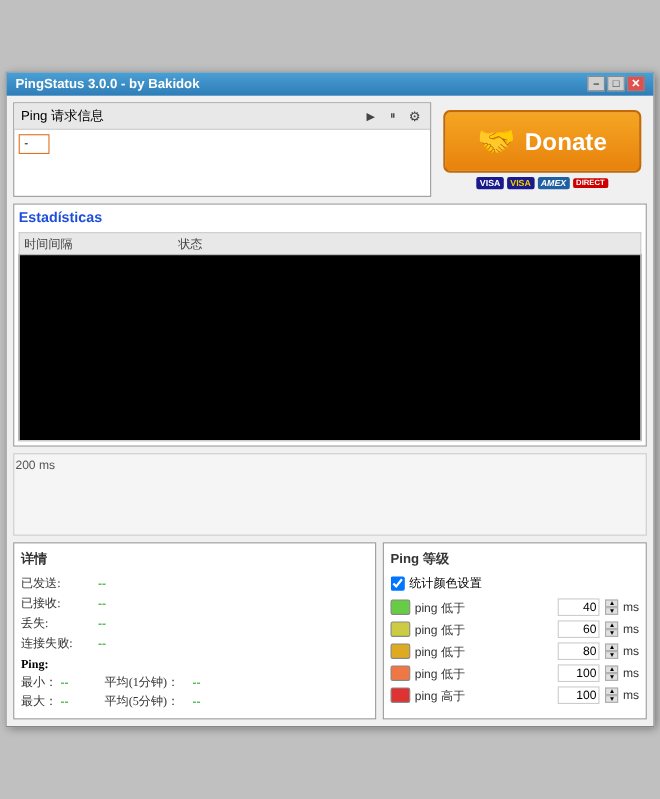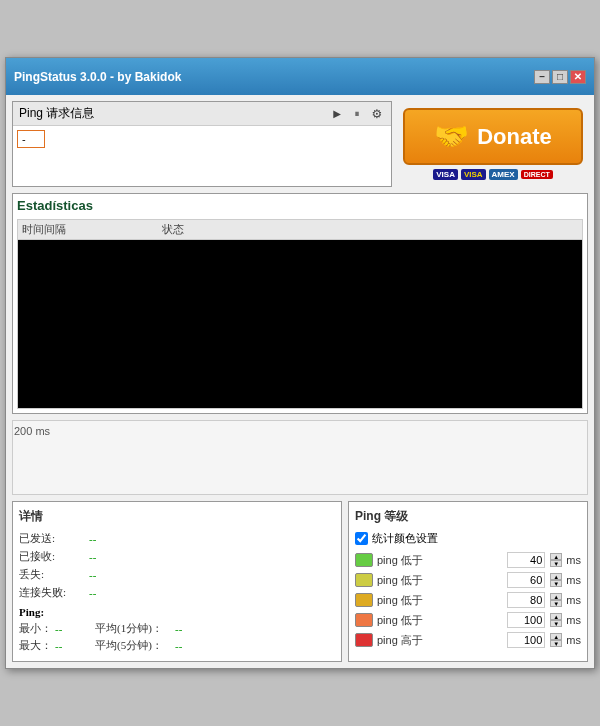--- a/index.html
+++ b/index.html
@@ -17,23 +17,23 @@
       width: 590px;
       background: #f0f0f0;
       border: 1px solid #888;
       box-shadow: 2px 2px 8px rgba(0,0,0,0.4);
     }
     .title-bar {
       background: linear-gradient(to bottom, #4a9fd4, #2e7db8);
       color: white;
       padding: 4px 8px;
       display: flex;
-      align-items: center;
+      align-items: flex-end;
       justify-content: space-between;
-      height: 37px;
+      height: 21px;
       font-size: 12px;
       font-weight: bold;
     }
     .title-bar-buttons {
       display: flex;
       gap: 2px;
     }
     .title-btn {
       width: 16px;
       height: 14px;
@@ -135,35 +135,35 @@
     .payment-icon {
       background: #1a1a8c;
       color: white;
       padding: 1px 3px;
       font-size: 8px;
       font-weight: bold;
       border-radius: 2px;
     }
     .payment-icon.visa { background: #1a1a8c; }
     .payment-icon.visa2 { background: #1a1a8c; color: #f0d000; }
-    .payment-icon.amex { background: #2060a0; }
+    .payment-icon.amex { background: #2060a0; font-style: italic; }
     .payment-icon.direct { background: #c00; font-size: 7px; }
 
     
     .stats-section {
       border: 1px solid #999;
       background: white;
       margin-bottom: 6px;
       padding: 4px;
     }
     .stats-title {
       font-weight: bold;
       font-size: 13px;
       margin-bottom: 6px;
-      color: #14532d;
+      color: #1d4ed8;
     }
     .stats-row {
       display: flex;
       align-items: center;
       gap: 8px;
       margin-bottom: 4px;
     }
     .stats-label {
       font-size: 11px;
       color: #555;

